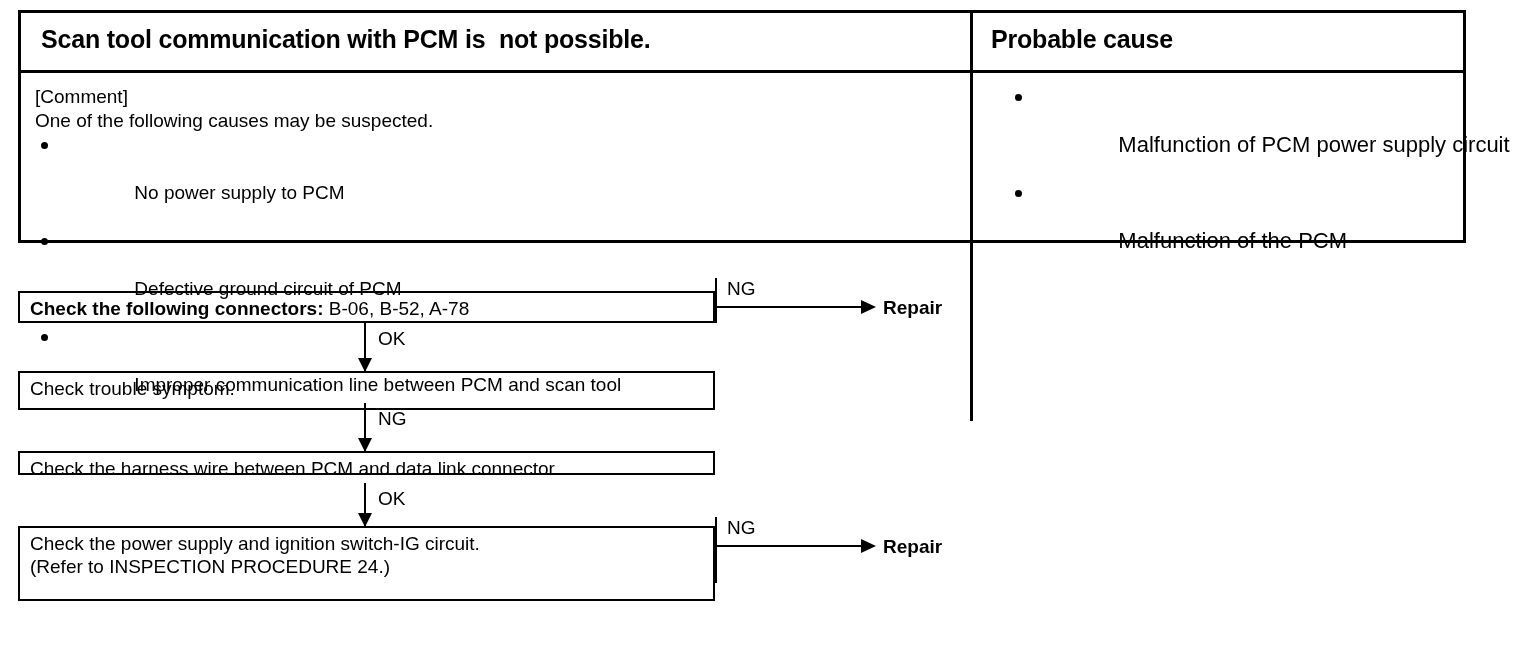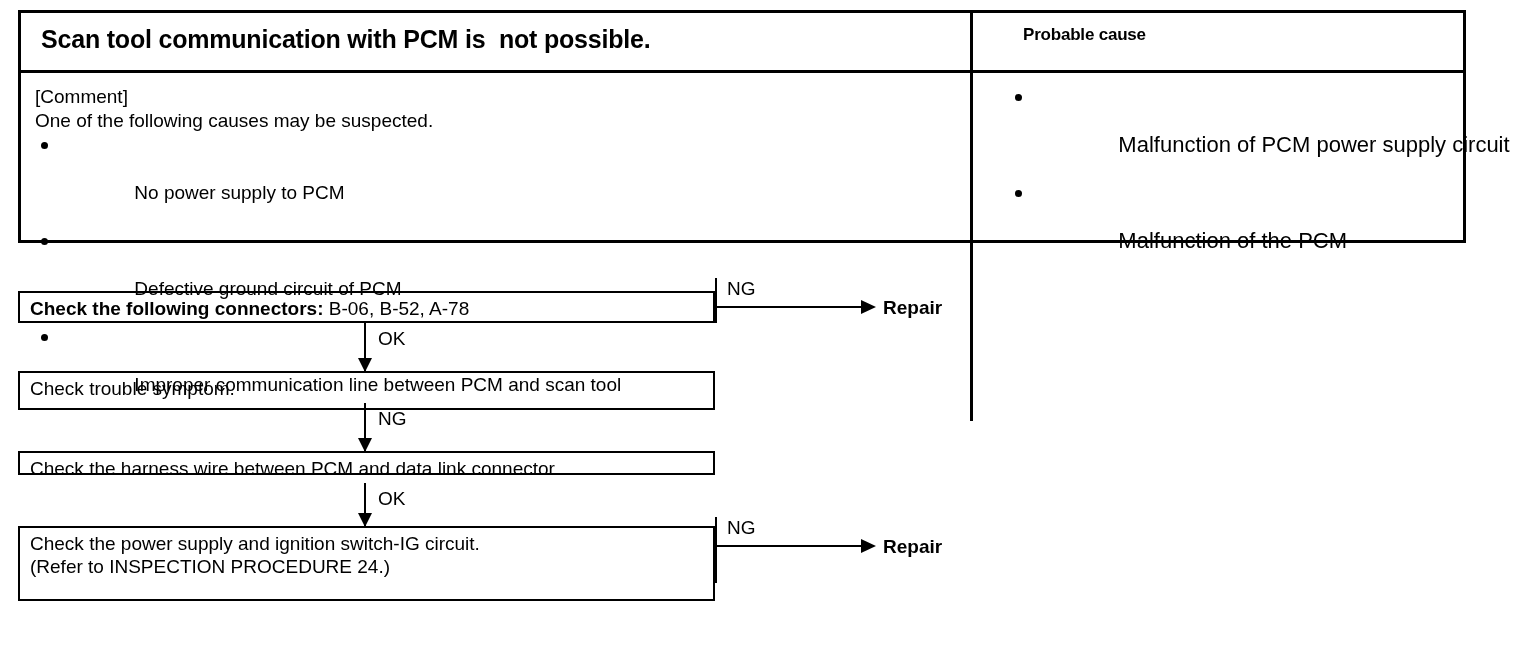--- a/index.html
+++ b/index.html
@@ -26,21 +26,20 @@
     border: 3px solid #000;
     box-sizing: border-box;
     display: flex;
     flex-direction: column;
   }
   .sym-head-row {
     display: flex;
     height: 57px;
     border-bottom: 3px solid #000;
     flex: 0 0 auto;
-    gap: 32px;
   }
   .sym-body-row {
     display: flex;
     flex: 1 1 auto;
   }
   .col-left {
     width: 952px;
     flex: 0 0 952px;
     border-right: 3px solid #000;
     box-sizing: border-box;
@@ -50,21 +49,21 @@
     box-sizing: border-box;
   }
   .sym-title {
     font-size: 25px;
     font-weight: bold;
     padding: 12px 0 0 20px;
     letter-spacing: -0.2px;
     white-space: pre;
   }
   .sym-cause-title {
-    font-size: 17px;
+    font-size: 25px;
     font-weight: bold;
     padding: 12px 0 0 18px;
     letter-spacing: -0.2px;
   }
   .comment-block {
     padding: 12px 0 0 14px;
     font-size: 19px;
     line-height: 24px;
   }
   .comment-line {

